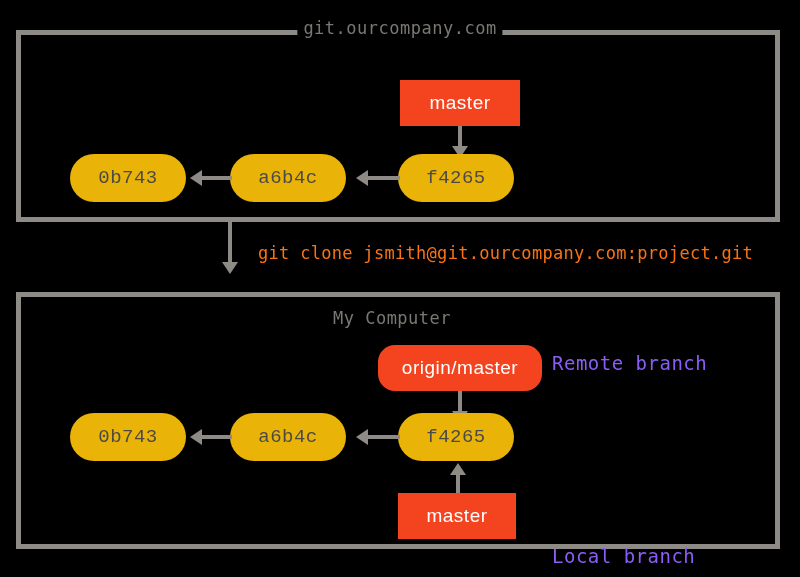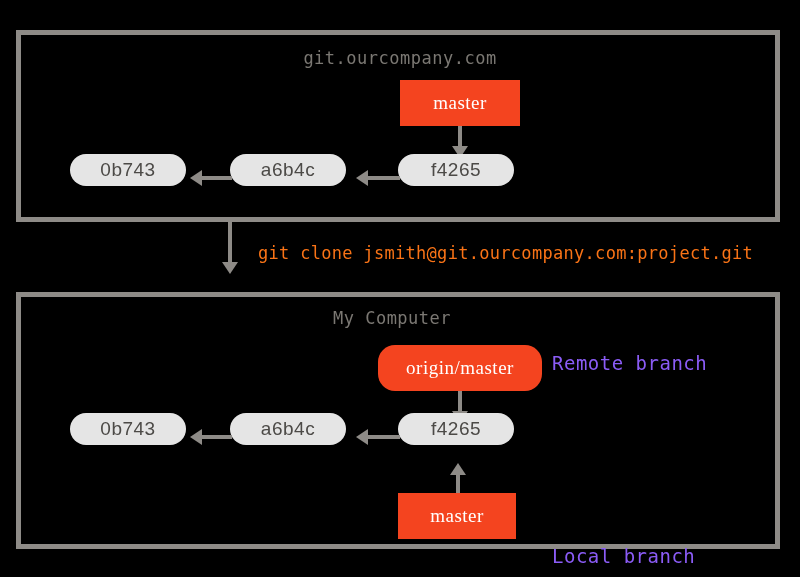--- a/index.html
+++ b/index.html
@@ -47,50 +47,50 @@
     font-family: "DejaVu Sans Mono", "Liberation Mono", monospace;
     font-size: 17px;
     letter-spacing: 0.5px;
     line-height: 20px;
     padding: 0 6px;
     white-space: nowrap;
     transform: translateX(-50%);
   }
   #server-title {
     left: 400px;
-    top: 48px;
+    top: 18px;
   }
   #local-title {
     left: 392px;
     top: 308px;
   }
 
   
   .commit {
     position: absolute;
     width: 116px;
-    height: 32px;
+    height: 48px;
     border-radius: 24px;
-    background: #e5e5e5;
+    background: #eab308;
     color: #4c4a47;
-    font-family: Liberation Sans, sans-serif;
+    font-family: Liberation Mono, monospace;
     font-size: 19px;
     letter-spacing: 0.5px;
     display: flex;
     align-items: center;
     justify-content: center;
     box-sizing: border-box;
   }
 
   
   .branch-box {
     position: absolute;
     background: #f4441f;
     color: #ffffff;
-    font-family: Liberation Serif, serif;
+    font-family: Liberation Sans, sans-serif;
     font-size: 19px;
     letter-spacing: 0.5px;
     display: flex;
     align-items: center;
     justify-content: center;
     height: 46px;
     box-sizing: border-box;
   }
 
   

